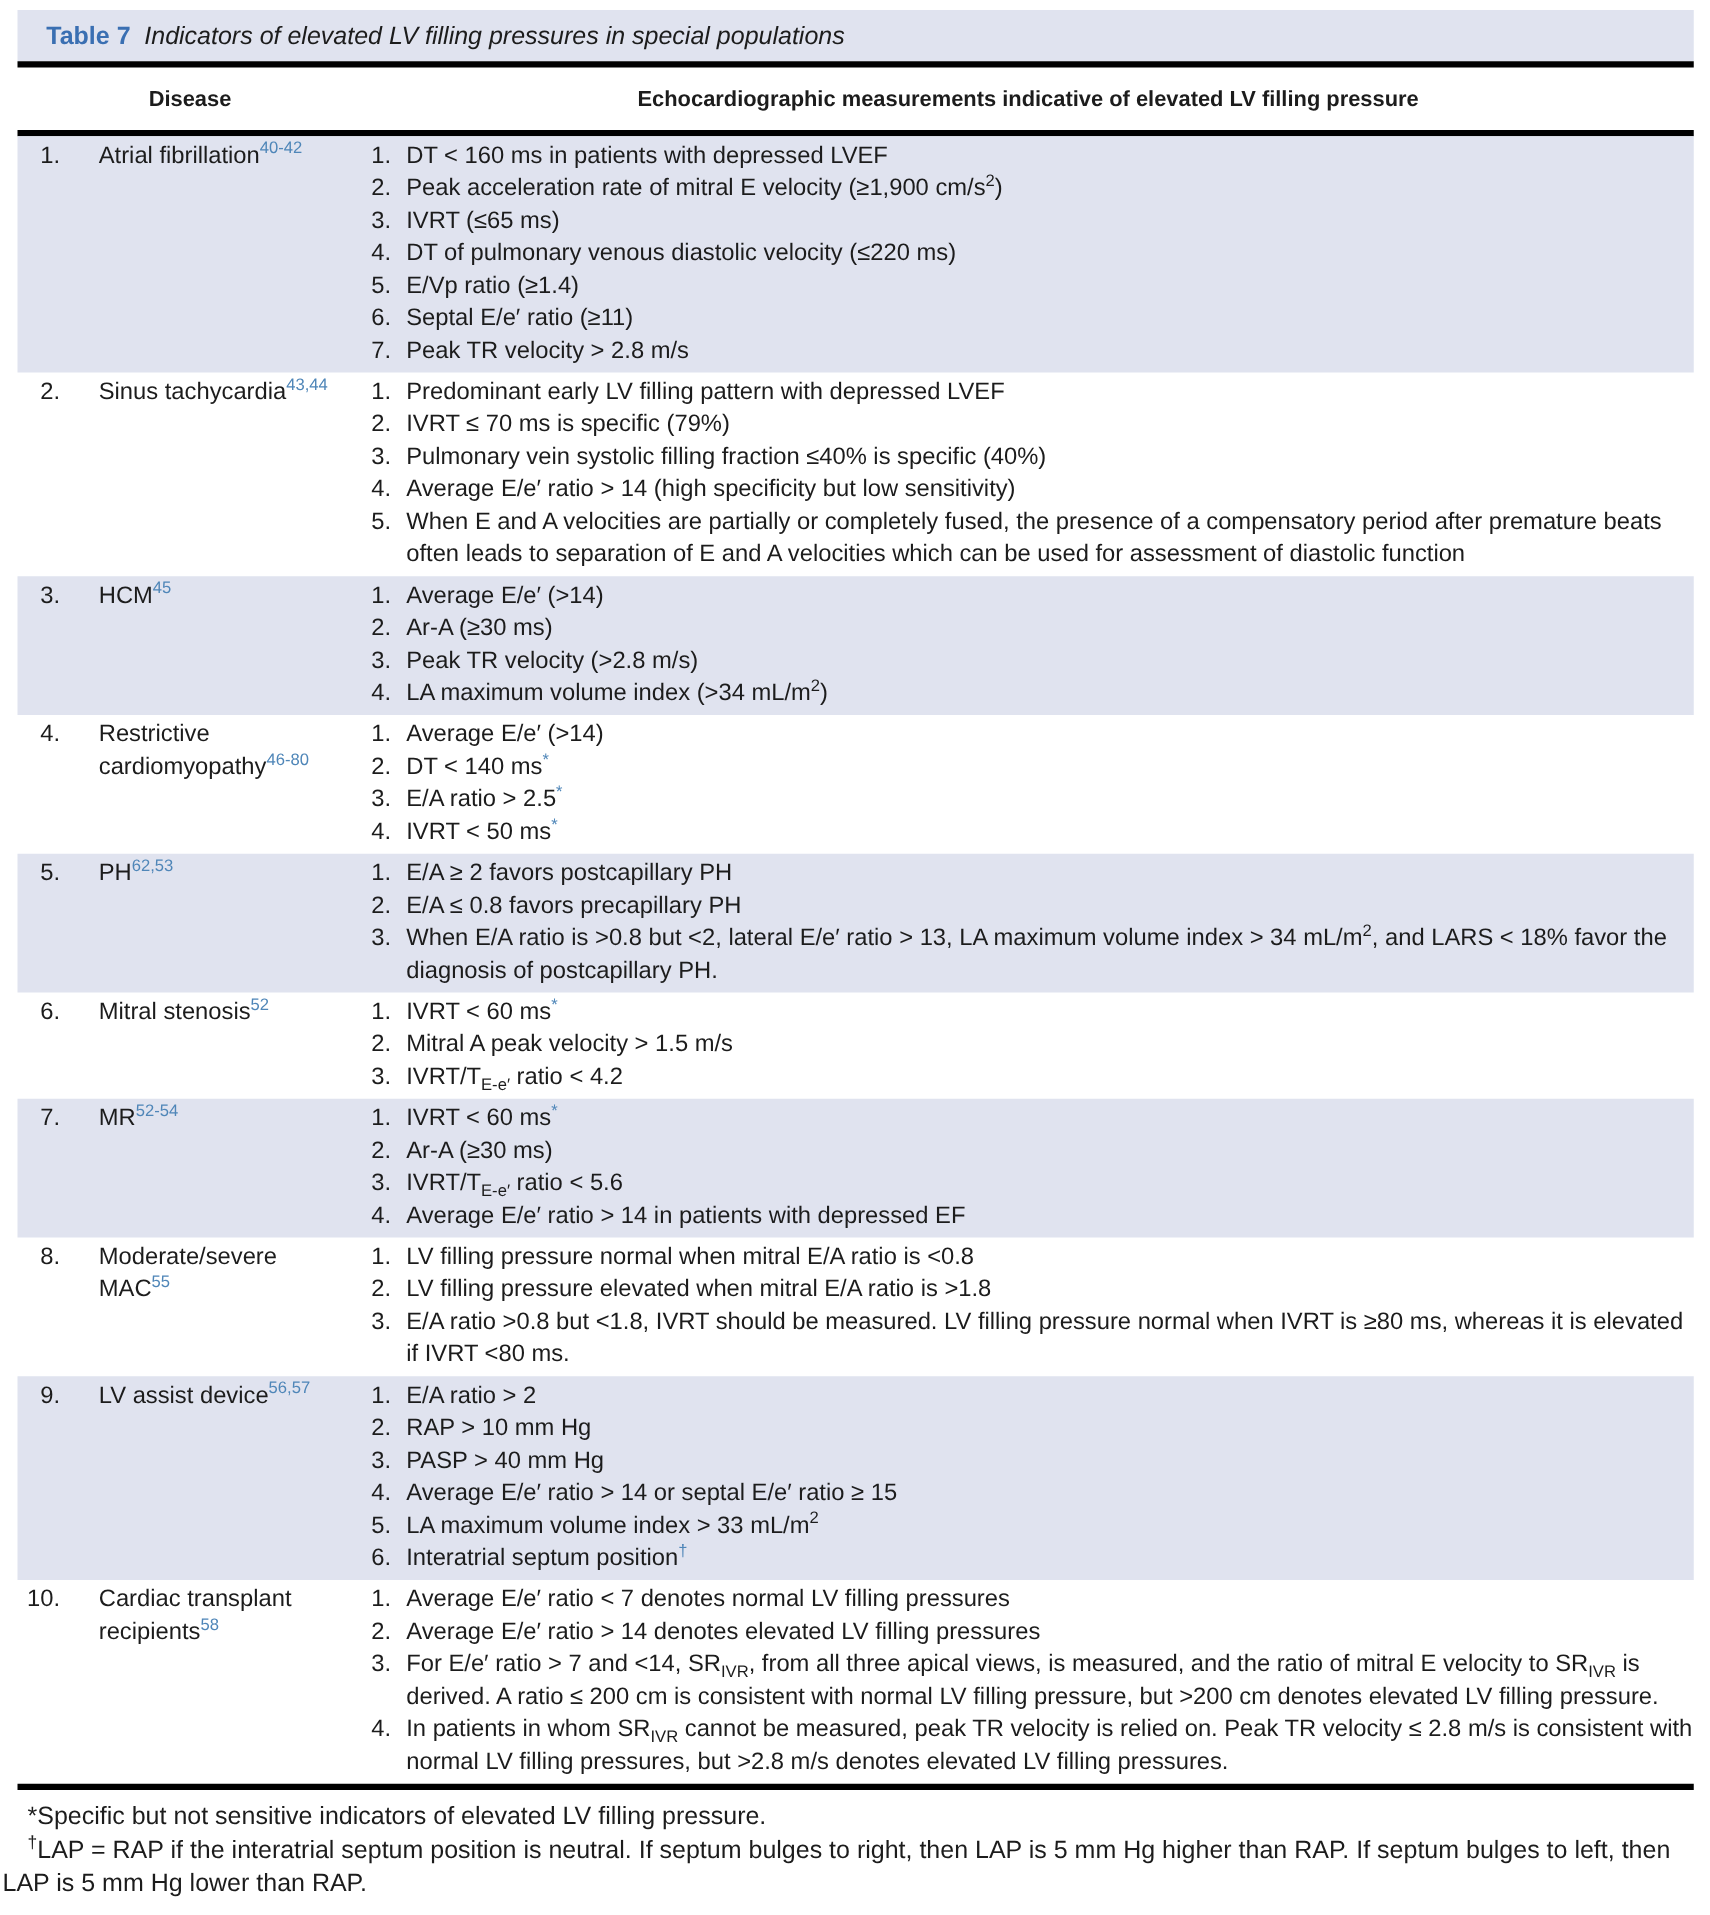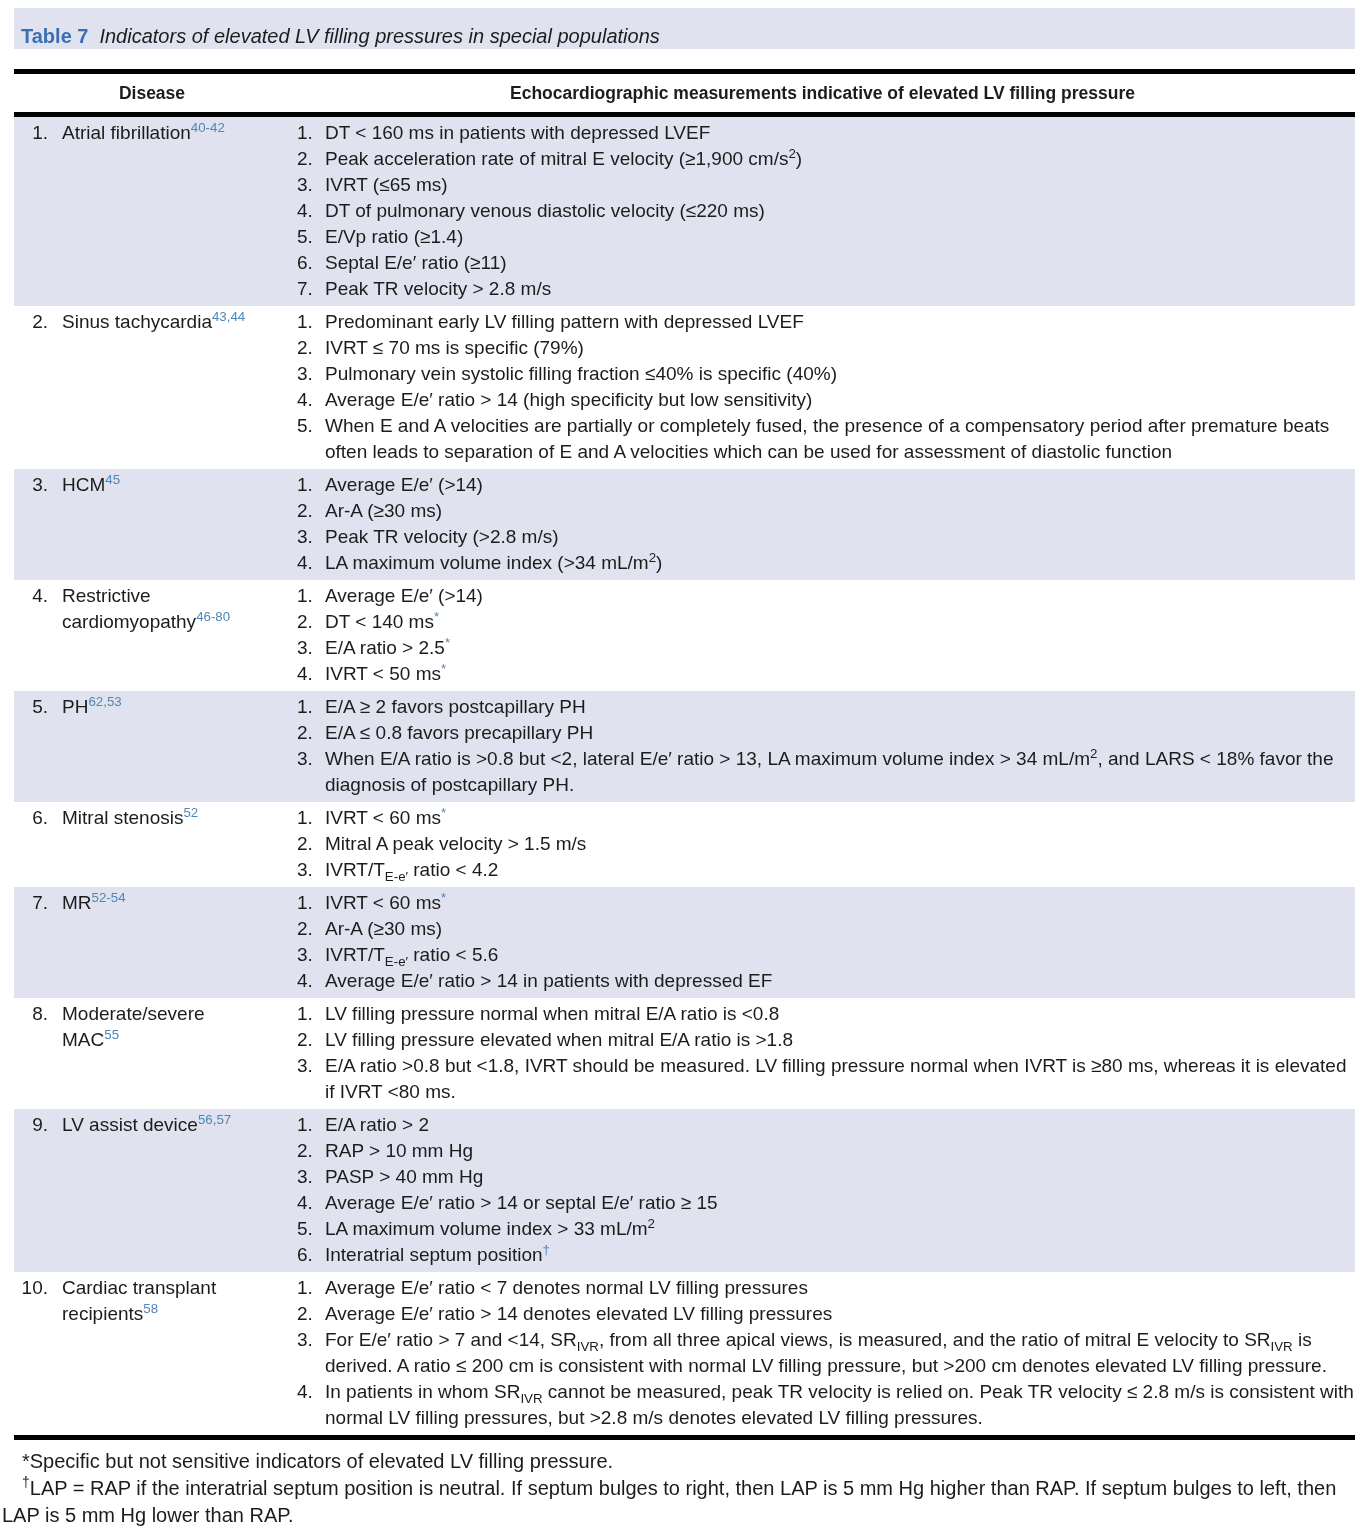--- a/index.html
+++ b/index.html
@@ -14,43 +14,43 @@
   body{
     width:1368px;height:1532px;overflow:hidden;
     font-family:"Liberation Sans","DejaVu Sans",sans-serif;
     color:var(--text);
     font-size:19px;line-height:26px;
   }
   sup{font-size:0.70em;vertical-align:super;line-height:0;}
   sub{font-size:0.70em;vertical-align:sub;line-height:0;}
   sup.ref{color:var(--ref-blue);}
   .title-band{
-    margin:8px 13px 20px 14px;height:41px;
+    margin:8px 13px 0 14px;height:41px;
     background:var(--band);
-    display:flex;align-items:flex-end;padding-left:7px;
+    display:flex;align-items:center;padding-left:23px;
     font-size:20px;
   }
   .title-label{color:var(--title-blue);font-weight:bold;margin-right:11px;}
   .title-text{color:var(--text);font-style:italic;}
   .rule{height:5px;background:var(--rule);margin:0 13px 0 14px;}
   .col-headers{
-    margin:0 13px 0 14px;height:38px;
+    margin:0 13px 0 14px;height:50px;
     display:grid;grid-template-columns:276px 1fr;align-items:center;
     font-weight:bold;font-size:17.5px;
   }
   .col-headers .hdr{text-align:center;}
   .tbody{margin:0 13px 0 14px;}
   .row{
     display:grid;grid-template-columns:276px 1fr;
     padding:3px 0 4px 0;
   }
   .row.shaded{background:var(--band);}
   .cell.disease{display:flex;align-items:flex-start;}
   .dnum{flex:0 0 34px;text-align:right;}
-  .dname{display:inline-block;margin-left:14px;max-width:215px;}
+  .dname{display:inline-block;margin-left:31px;max-width:215px;}
   .cell.meas{padding-left:7px;}
   .item{display:flex;align-items:flex-start;}
   .inum{flex:0 0 28px;}
   .itext{flex:1;max-width:1029px;}
   .footnotes{margin:8px 6px 0 2px;font-size:20px;line-height:27px;}
   .footnote{text-indent:20px;}
 </style>
 </head>
 <body>
 

